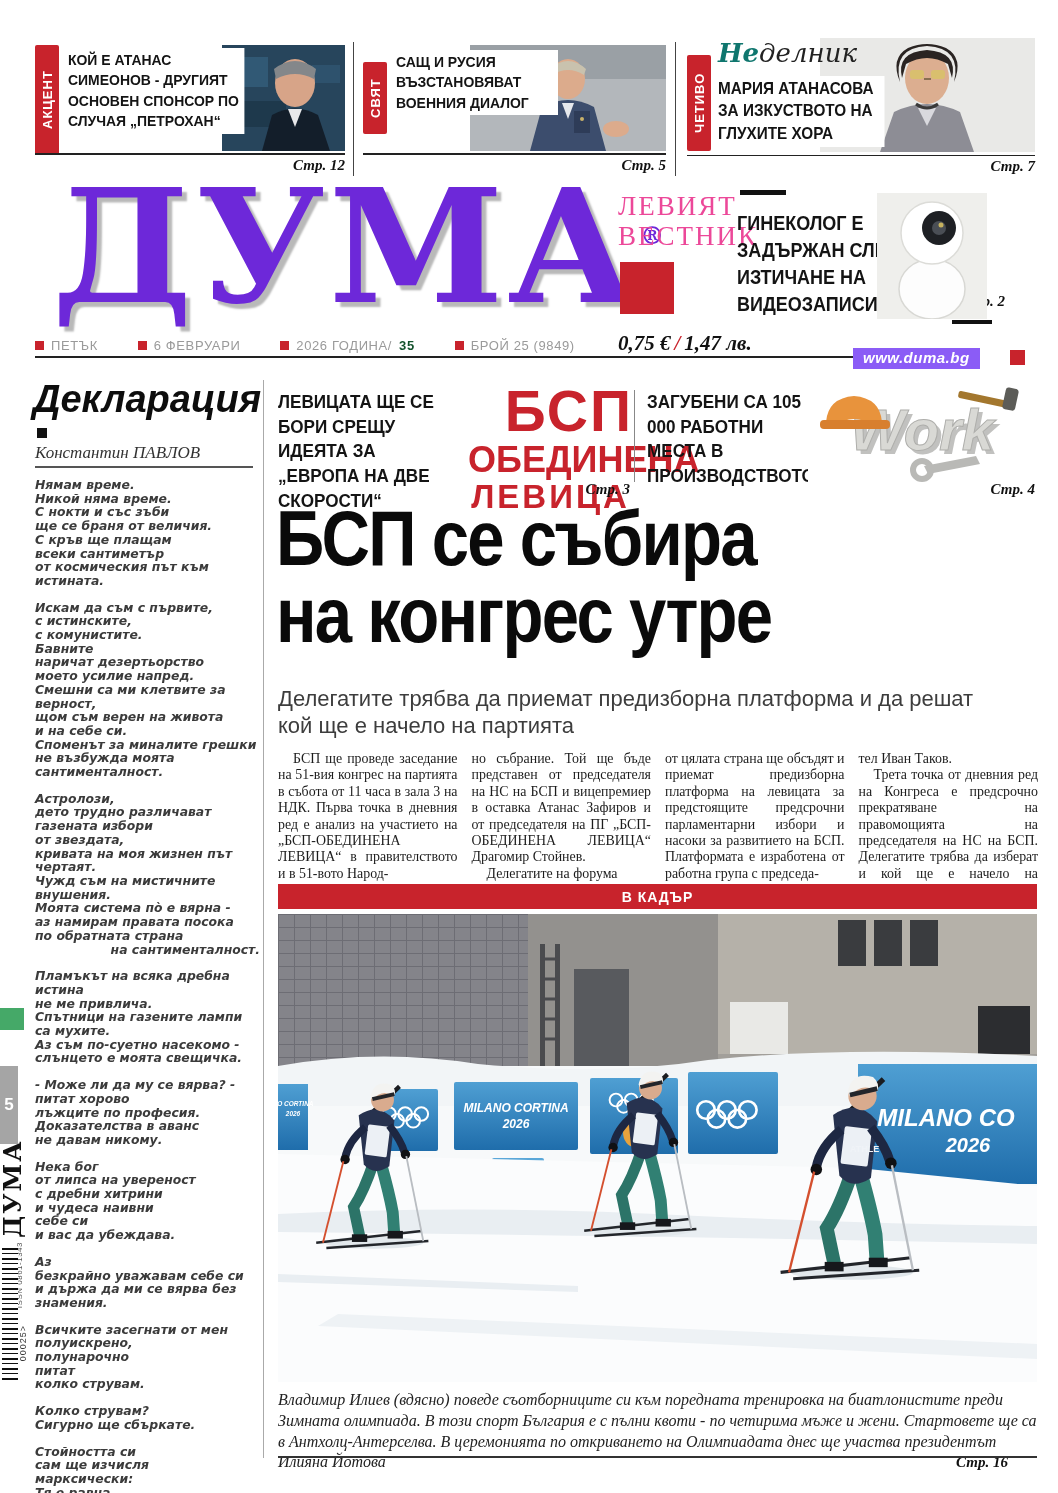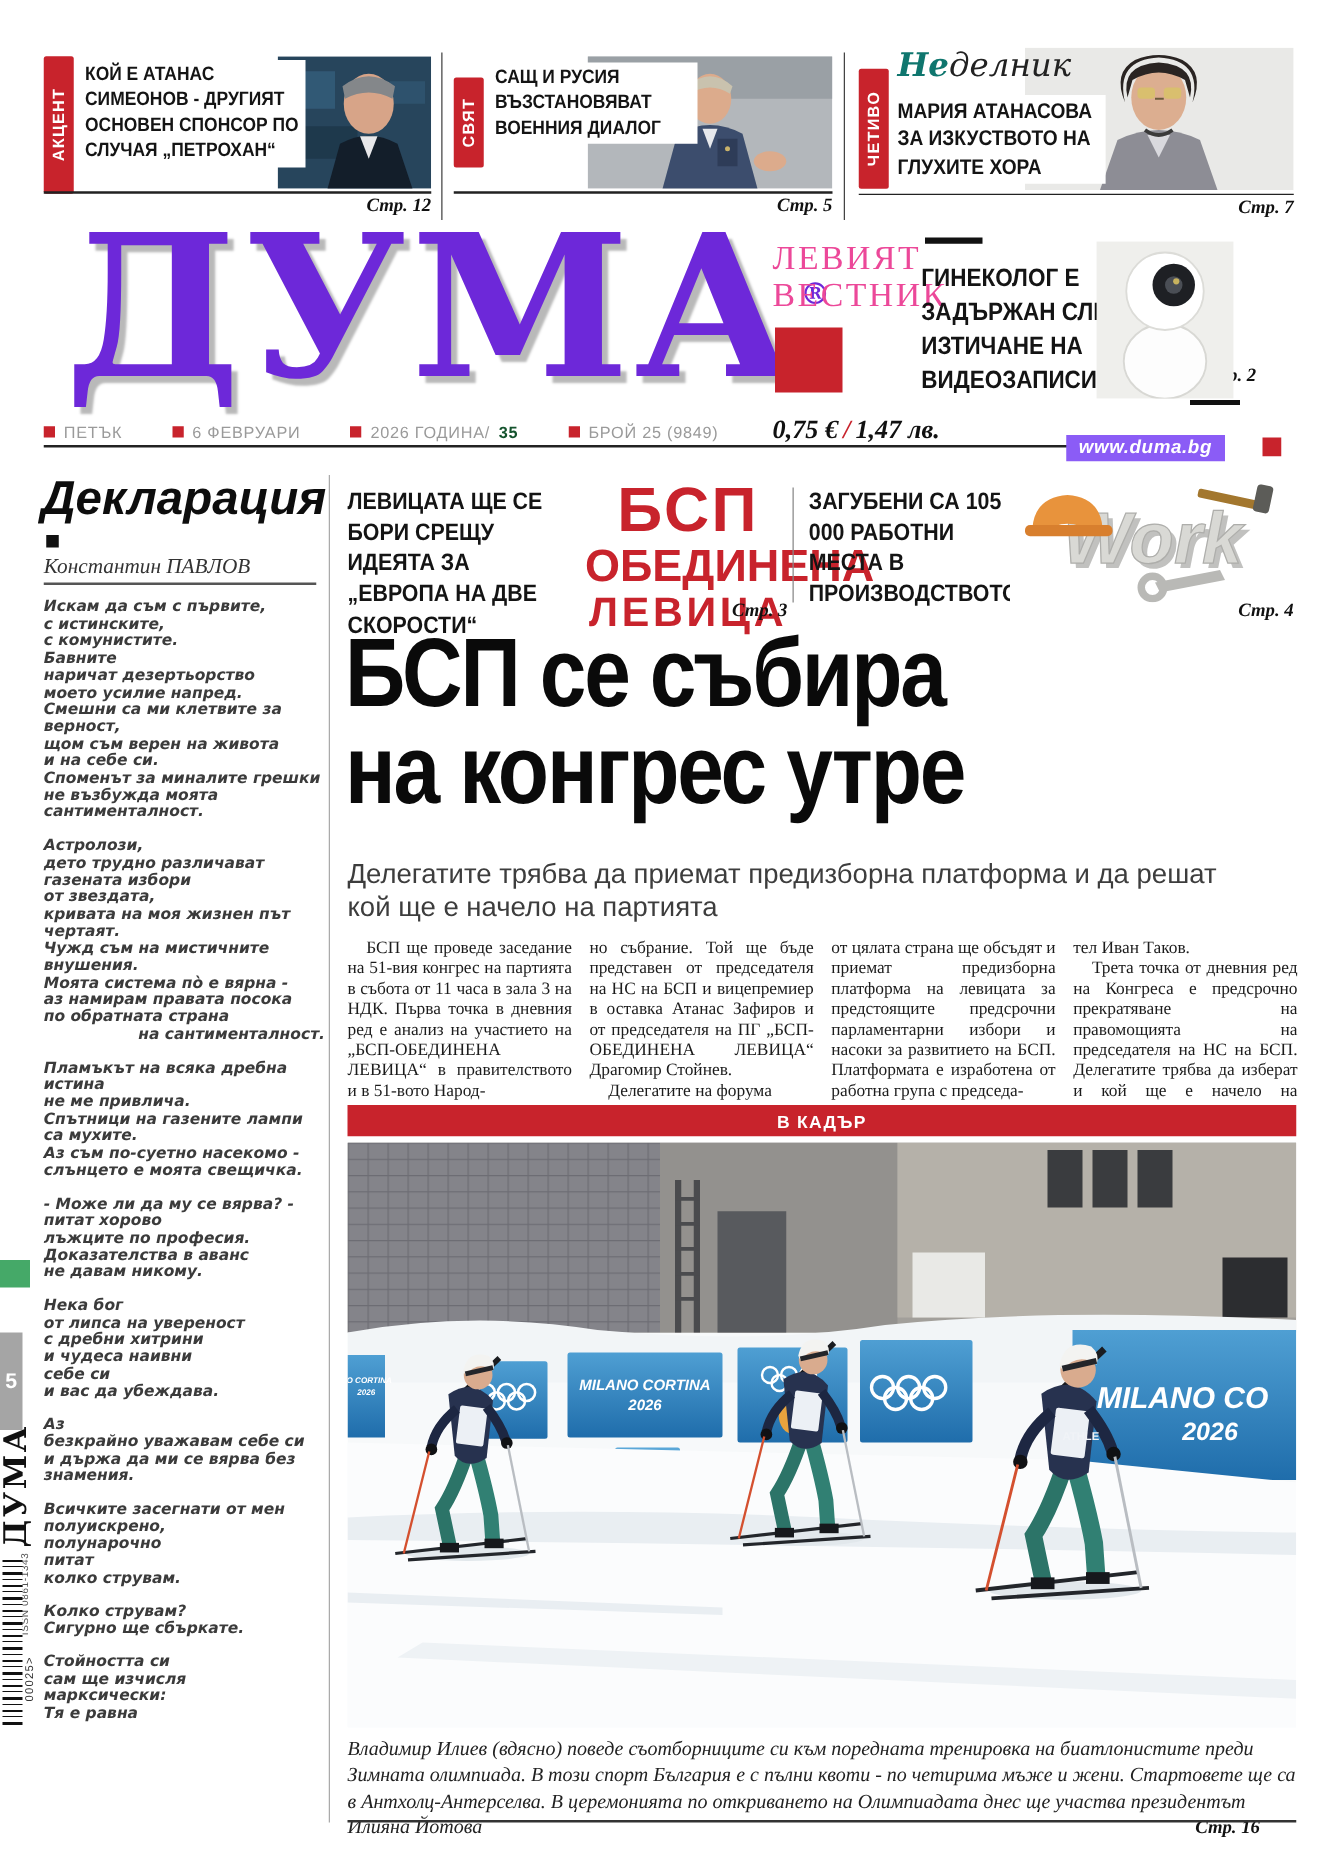--- a/index.html
+++ b/index.html
@@ -59,21 +59,21 @@
   .decl-rule { position:absolute; left:35px; top:466px; width:218px; height:2px; background:#555; }
   .poem { position:absolute; left:35px; top:478px; width:225px; font-weight:bold; font-style:italic; font-size:12.4px; line-height:13.7px; color:#3b3b3b; font-family:"DejaVu Sans", sans-serif; }
   .poem .stanza { margin-bottom:13px; }
   .poem .pline { display:block; }
   .poem .pline.right { text-align:right; }
   .col-divider { position:absolute; left:263px; top:380px; width:1px; height:1078px; background:#aaa; }
 
   
   .feat-headline { position:absolute; font-weight:bold; font-size:19px; line-height:1.3; color:#141414; }
   .bsp-logo { position:absolute; left:468px; top:383px; width:165px; text-align:center; color:#c8232c; font-weight:bold; line-height:1; }
-  .bsp-l1 { font-size:50px; letter-spacing:2px; }
+  .bsp-l1 { font-size:57px; letter-spacing:2px;text-align:right; }
   .bsp-l2 { font-size:36px; margin-top:2px; }
   .bsp-l3 { font-size:33px; letter-spacing:3px; margin-top:2px; }
 
   
   .main-headline { position:absolute; left:276px; top:500px; width:880px; transform:scaleX(0.86); transform-origin:0 0;
     font-weight:bold; font-size:78px; line-height:0.99; letter-spacing:-2px; color:#0a0a0a; }
   .deck { position:absolute; left:278px; top:686px; width:720px; font-size:22px; line-height:1.22; color:#3d3d3d; }
   .article { position:absolute; left:278px; top:751px; width:760px; display:flex; gap:14px; }
   .article .col { flex:1; font-family:"Liberation Serif", serif; font-size:13.9px; line-height:16.4px; color:#1c1c1c; text-align:justify; }
   .article .col p.ind { text-indent:15px; }
@@ -214,20 +214,29 @@
   </div>
   <div class="mast-rule"></div>
   <div class="site-box">www.duma.bg</div>
   <div class="site-sq"></div>
 
   <div class="decl-title">Декларация</div>
   <div class="decl-sq"></div>
   <div class="decl-author">Константин ПАВЛОВ</div>
   <div class="decl-rule"></div>
   <div class="poem">
+      <p class="stanza">
+        <span class="pline">Нямам време.</span>
+        <span class="pline">Никой няма време.</span>
+        <span class="pline">С нокти и със зъби</span>
+        <span class="pline">ще се браня от величия.</span>
+        <span class="pline">С кръв ще плащам</span>
+        <span class="pline">всеки сантиметър</span>
+        <span class="pline">от космическия път към истината.</span>
+      </p>
       <p class="stanza">
         <span class="pline">Искам да съм с първите,</span>
         <span class="pline">с истинските,</span>
         <span class="pline">с комунистите.</span>
         <span class="pline">Бавните</span>
         <span class="pline">наричат дезертьорство</span>
         <span class="pline">моето усилие напред.</span>
         <span class="pline">Смешни са ми клетвите за верност,</span>
         <span class="pline">щом съм верен на живота</span>
         <span class="pline">и на себе си.</span>

